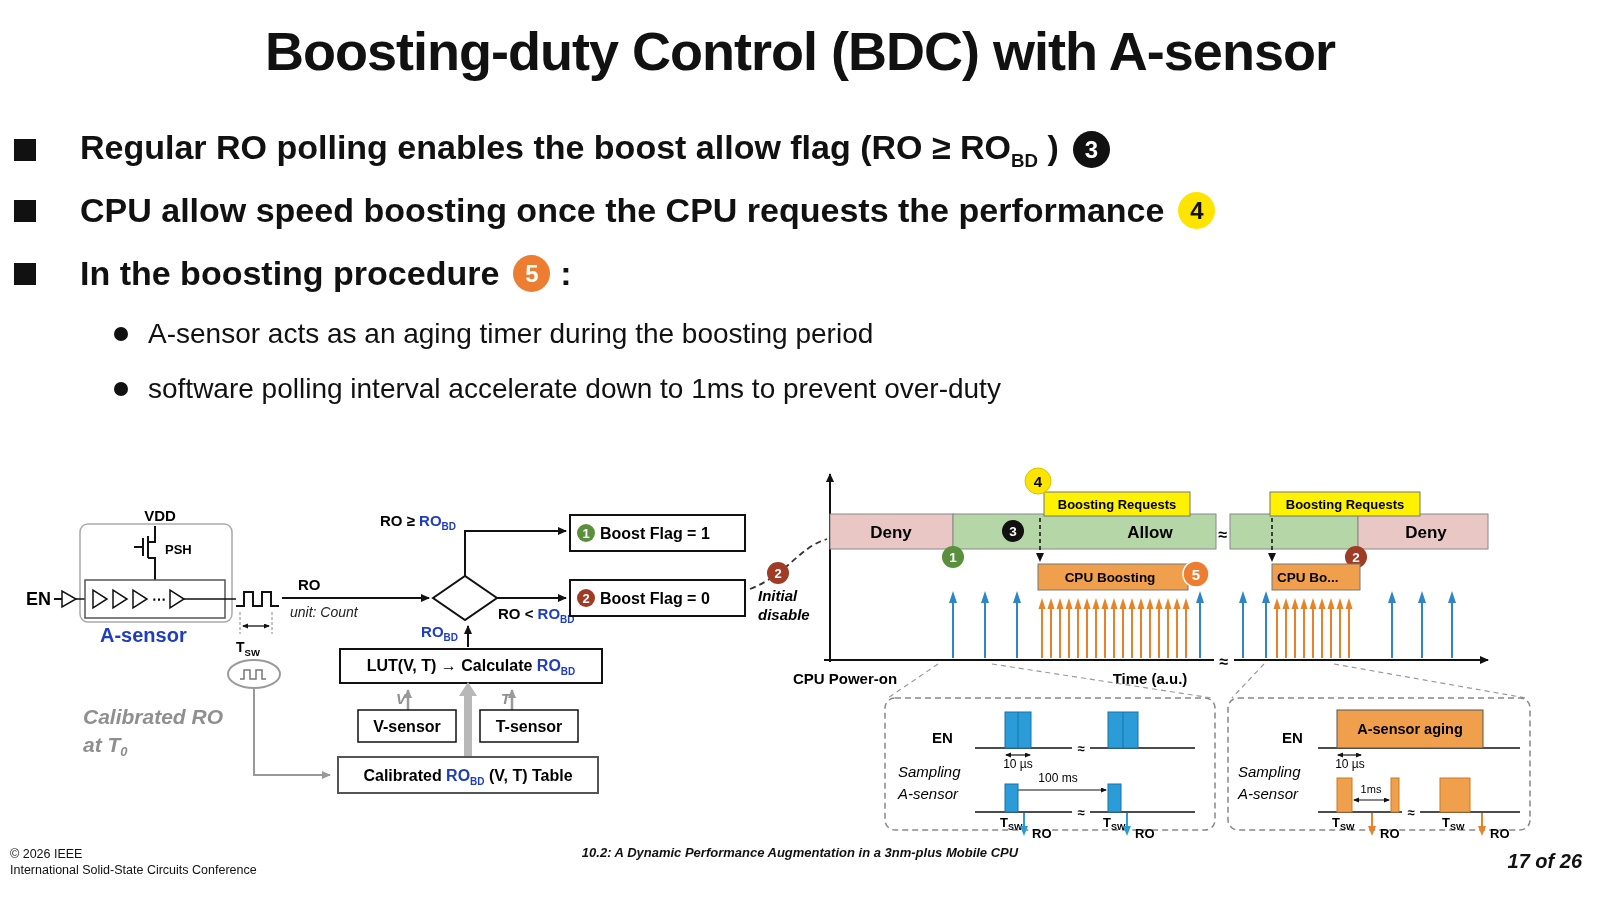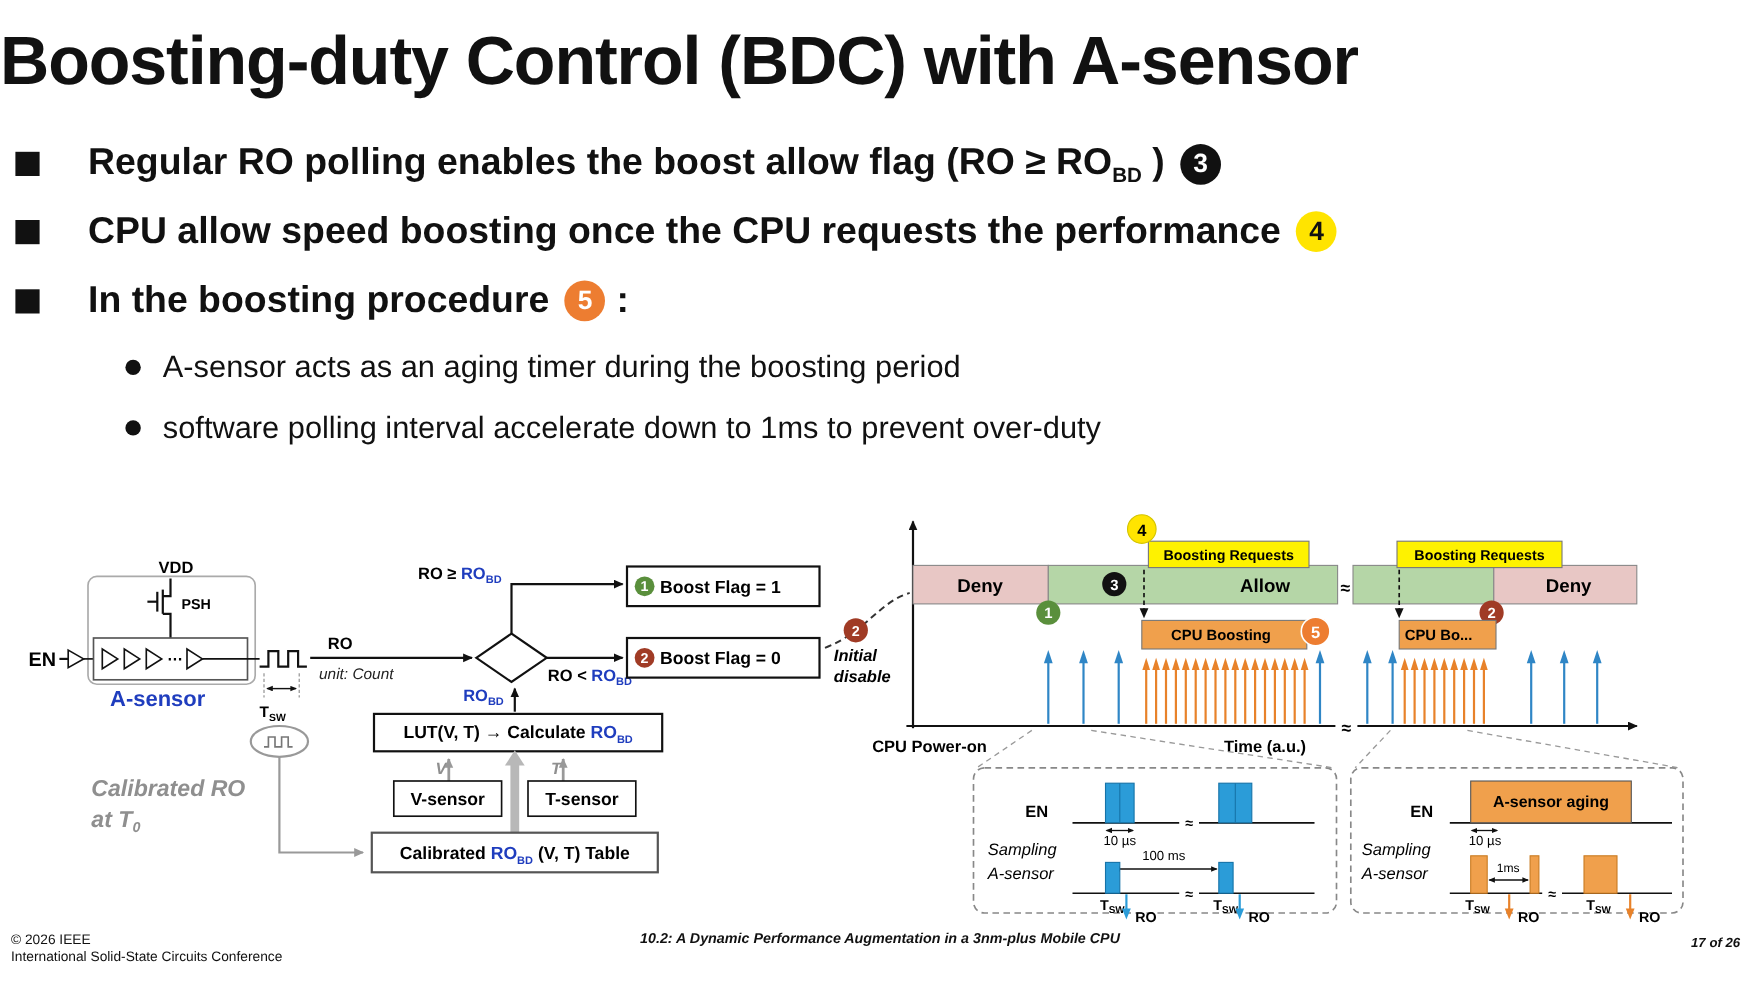--- a/index.html
+++ b/index.html
@@ -1,38 +1,38 @@
 <!DOCTYPE html>
 <html><head>
 <meta charset="utf-8">
 <style>
   html,body{margin:0;padding:0;background:#fff;}
   .slide{position:relative;width:1600px;height:900px;background:#fff;overflow:hidden;
          font-family:"Liberation Sans",sans-serif;color:#111;}
-  .title{position:absolute;top:20px;left:0;width:100%;text-align:left;
-         font-size:62px;font-weight:bold;letter-spacing:-1px;}
+  .title{position:absolute;top:20px;left:0;width:100%;text-align:center;
+         font-size:54px;font-weight:bold;letter-spacing:-1px;}
   .bullet{position:absolute;left:14px;display:flex;align-items:center;font-size:34px;font-weight:bold;}
   .sq{width:22px;height:22px;background:#111;margin-right:44px;flex:0 0 auto;}
   .btext sub{font-size:0.55em;}
   .badge{display:inline-flex;align-items:center;justify-content:center;width:37px;height:37px;
          border-radius:50%;font-weight:bold;font-size:24px;margin-left:14px;flex:0 0 auto;}
   .badge-black{background:#111;color:#fff;}
   .badge-yellow{background:#ffe400;color:#111;}
   .badge-orange{background:#ed7d31;color:#fff;}
   .subbullet{position:absolute;left:114px;display:flex;align-items:center;font-size:28px;font-weight:normal;}
   .dot{width:14px;height:14px;border-radius:50%;background:#111;margin-right:20px;flex:0 0 auto;}
   .colon{margin-left:10px;}
   svg{position:absolute;top:0;left:0;}
   svg text{font-family:"Liberation Sans",sans-serif;}
   .b{font-weight:bold}.i{font-style:italic}
   .blue{fill:#1f3dbe}.gray{fill:#8f8f8f}.wh{fill:#fff}
   .footer-left{position:absolute;left:10px;top:846px;font-size:12.5px;font-weight:normal;line-height:16px;}
   .footer-center{position:absolute;left:0;top:845px;width:100%;text-align:center;
                  font-size:13px;font-weight:bold;font-style:italic;}
-  .footer-right{position:absolute;right:18px;top:850px;font-size:12px;font-weight:bold;font-style:italic;}
+  .footer-right{position:absolute;right:18px;top:850px;font-size:20px;font-weight:bold;font-style:italic;}
 </style>
 </head>
 <body>
 
 <div class="slide">
 
   <div class="title">Boosting-duty Control (BDC) with A-sensor</div>
 
   <div class="bullet" style="top:128px">
     <span class="sq"></span>

